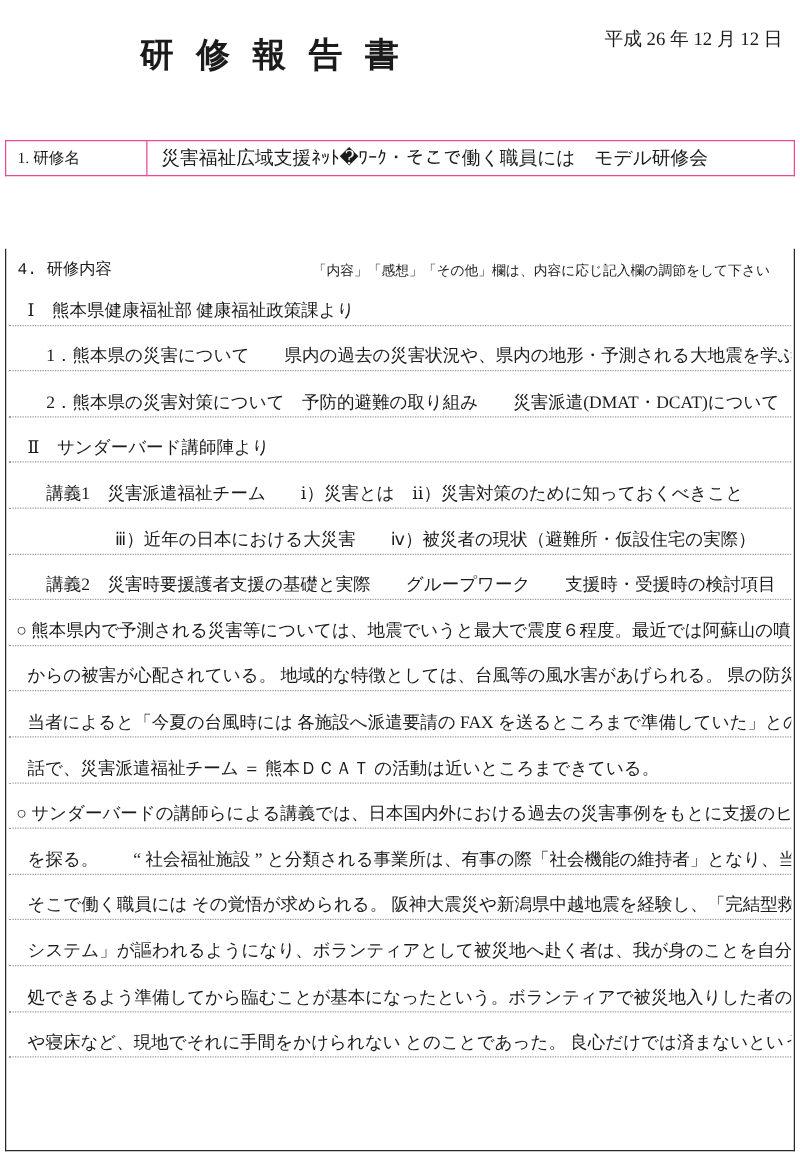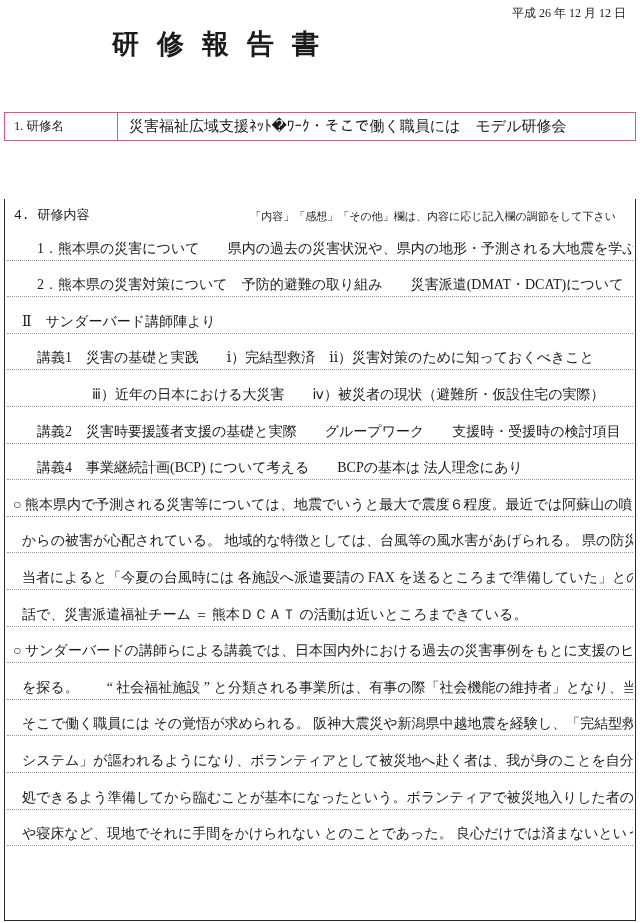--- a/index.html
+++ b/index.html
@@ -7,22 +7,22 @@
   body {
     width: 640px; height: 923px;
     background: #ffffff;
     color: #1b1b1b;
     font-family: "Liberation Serif", "DejaVu Serif", serif;
   }
   .page { position: relative; width: 640px; height: 923px; overflow: hidden; }
 
   
   .doc-date {
-    position: absolute; top: 5px; right: 14px;
-    font-size: 12px; white-space: nowrap;
+    position: absolute; top: 22px; right: 14px;
+    font-size: 15px; white-space: nowrap;
   }
   .doc-title {
     position: absolute; top: 26px; left: 112px;
     margin: 0; font-size: 27px; font-weight: bold;
     letter-spacing: 18px; white-space: nowrap;
   }
   .approval {
     position: absolute; top: 35px; left: 455px;
     border-collapse: collapse; table-layout: fixed;
   }
@@ -91,40 +91,40 @@
       <td class="val">災害福祉広域支援ﾈｯﾄ�ﾜｰｸ・そこで働く職員には　モデル研修会</td>
     </tr>
   </tbody>
     </table>
 
   <div class="section4">
     <div class="s4-header">
       <span class="s4-label">4. 研修内容</span>
       <span class="s4-note">「内容」「感想」「その他」欄は、内容に応じ記入欄の調節をして下さい</span>
     </div>
+    <div class="s4-line indent-1">
+      <span>Ⅰ　熊本県健康福祉部 健康福祉政策課より</span>
+    </div>
       <div class="s4-line indent-2">
       <span>1．熊本県の災害について　　県内の過去の災害状況や、県内の地形・予測される大地震を学ぶ</span>
     </div>
       <div class="s4-line indent-2">
       <span>2．熊本県の災害対策について　予防的避難の取り組み　　災害派遣(DMAT・DCAT)について</span>
     </div>
       <div class="s4-line indent-1">
       <span>Ⅱ　サンダーバード講師陣より</span>
     </div>
       <div class="s4-line indent-2">
-      <span>講義1　災害の基礎と実践　　ⅰ）完結型救済　ⅱ）災害対策のために知っておくべきこと</span>
+      <span>講義1　災害派遣福祉チーム　　ⅰ）災害とは　ⅱ）災害対策のために知っておくべきこと</span>
     </div>
       <div class="s4-line indent-3">
       <span>ⅲ）近年の日本における大災害　　ⅳ）被災者の現状（避難所・仮設住宅の実際）</span>
     </div>
       <div class="s4-line indent-2">
       <span>講義2　災害時要援護者支援の基礎と実際　　グループワーク　　支援時・受援時の検討項目</span>
-    </div>
-      <div class="s4-line indent-2">
-      <span>講義4　事業継続計画(BCP) について考える　　BCPの基本は 法人理念にあり</span>
     </div>
       <div class="s4-line indent-0">
       <span>○ 熊本県内で予測される災害等については、地震でいうと最大で震度６程度。最近では阿蘇山の噴火</span>
     </div>
       <div class="s4-line indent-1">
       <span>からの被害が心配されている。 地域的な特徴としては、台風等の風水害があげられる。 県の防災担</span>
     </div>
       <div class="s4-line indent-1">
       <span>当者によると「今夏の台風時には 各施設へ派遣要請の FAX を送るところまで準備していた」との</span>
     </div>

